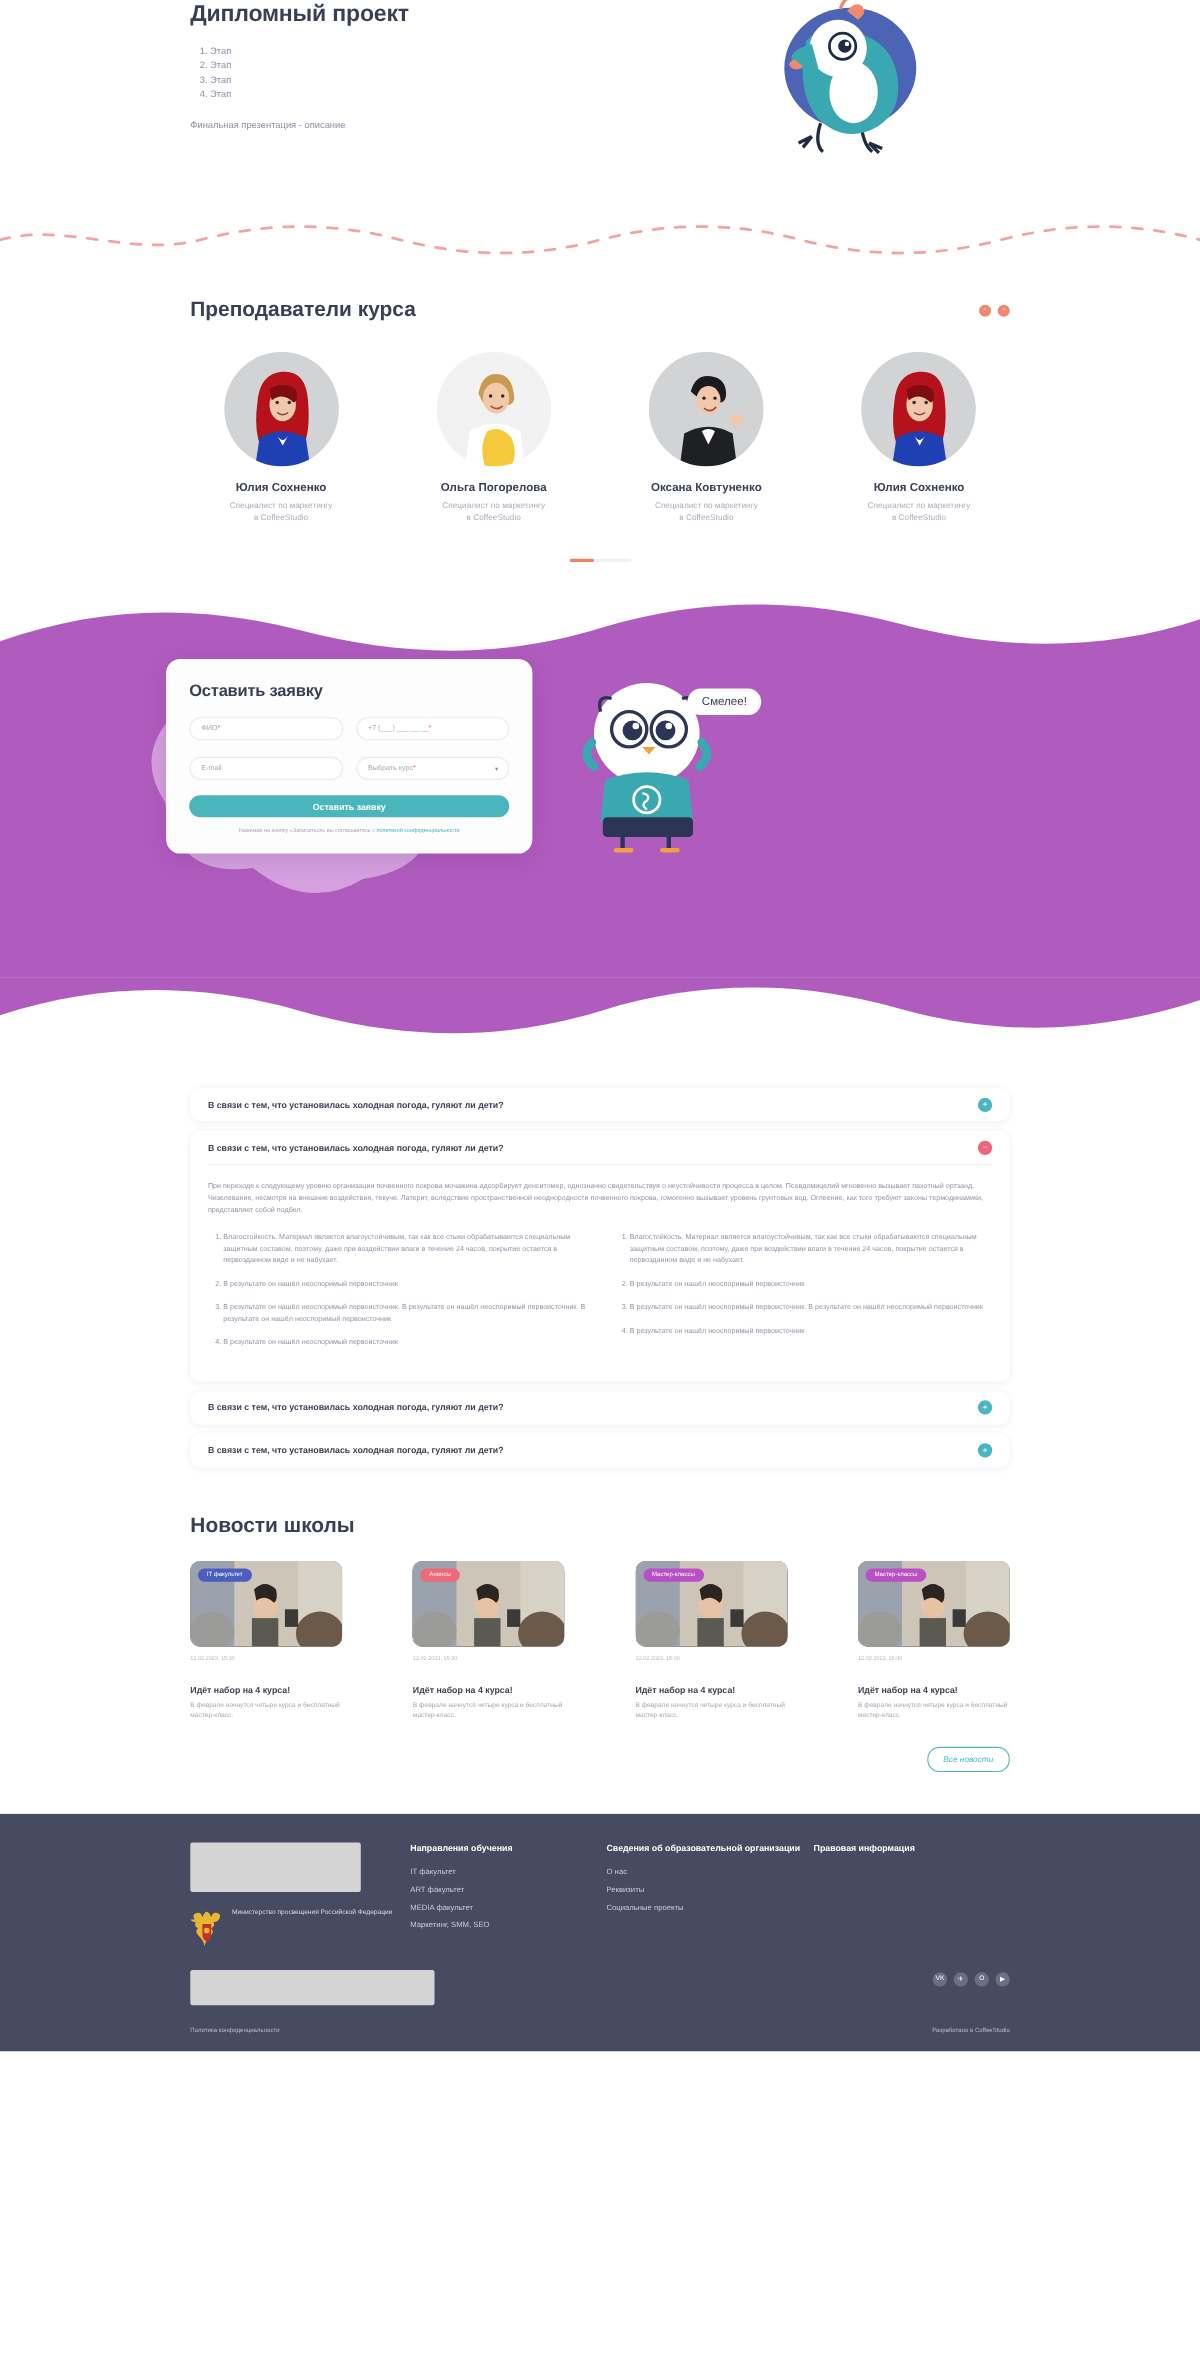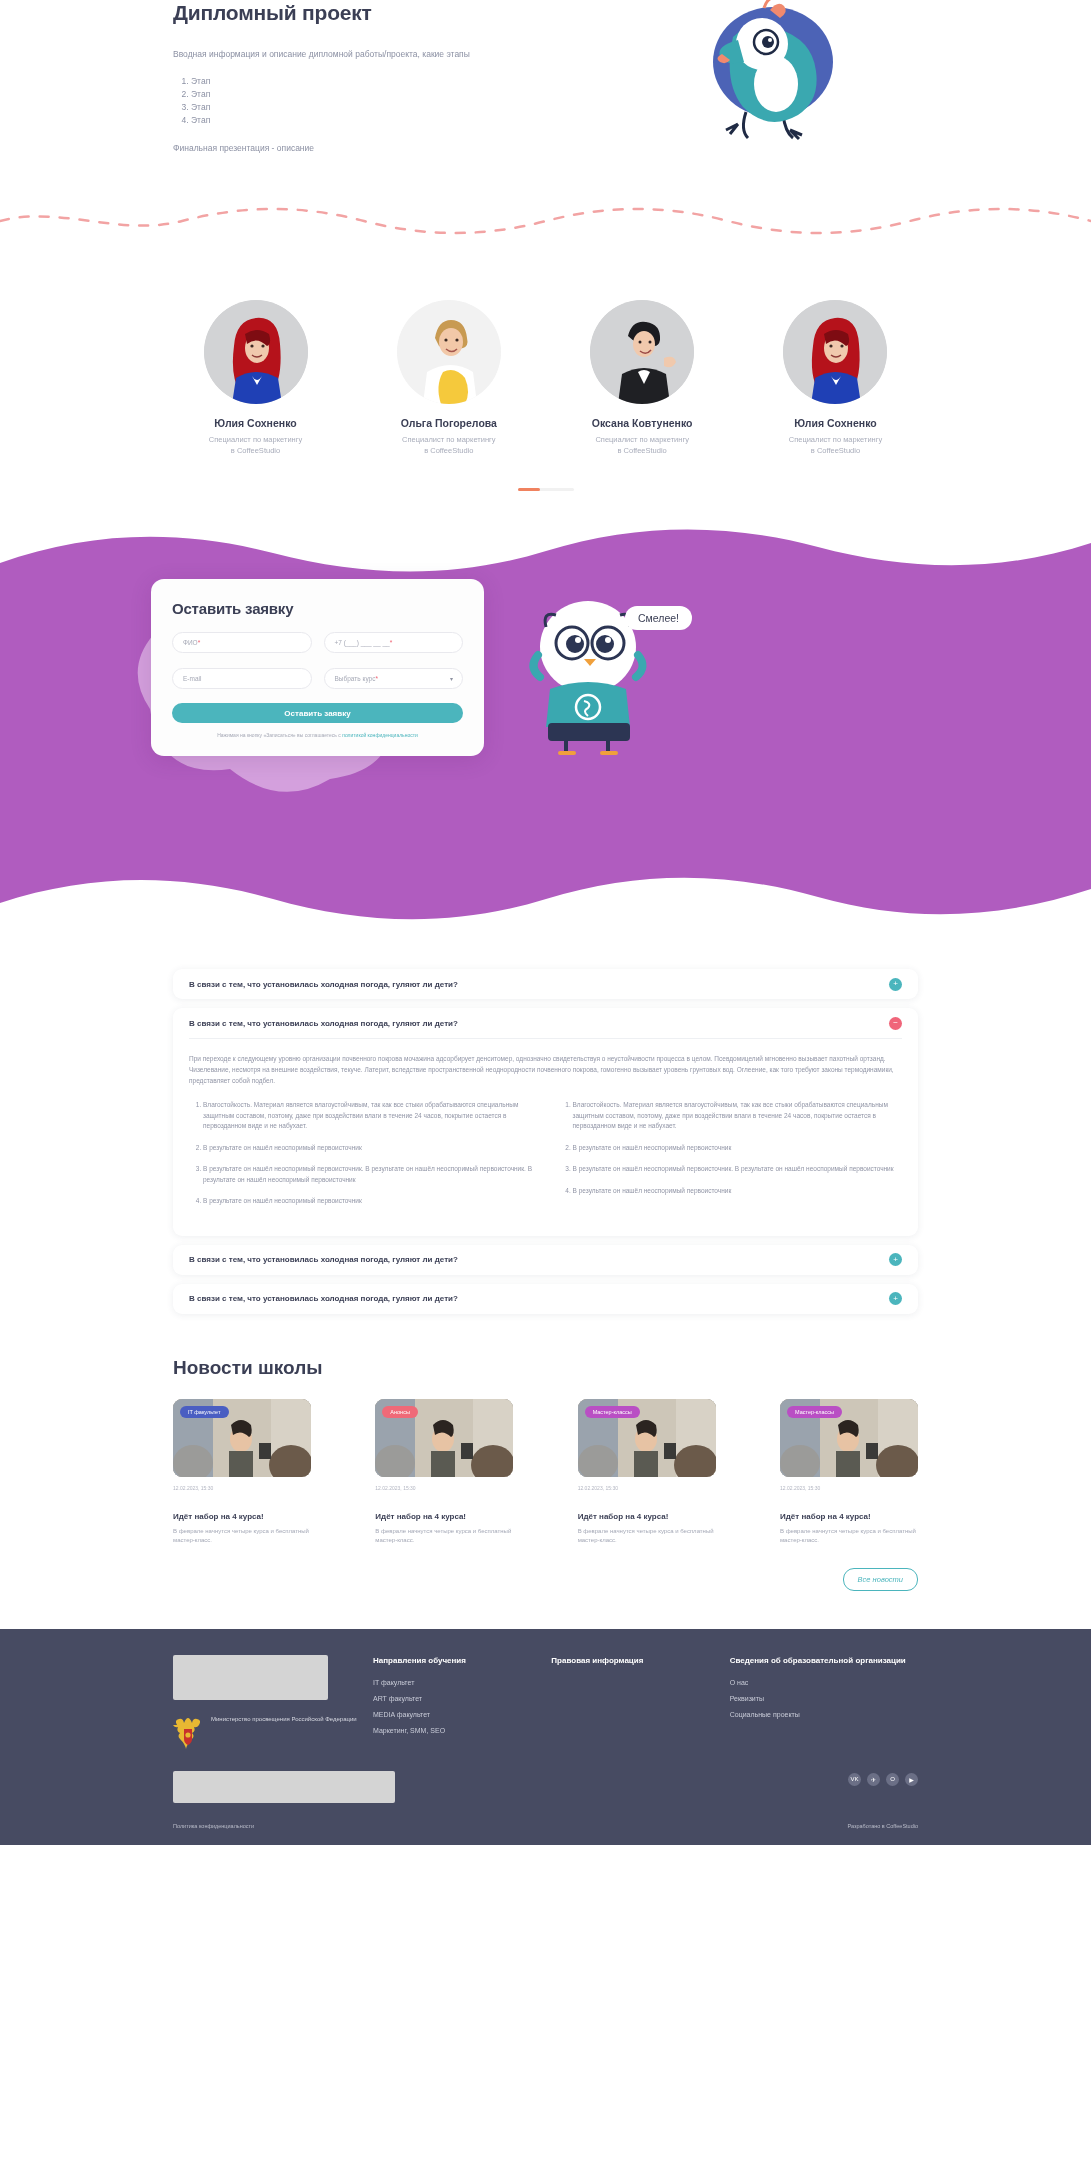--- a/index.html
+++ b/index.html
@@ -162,21 +162,20 @@
 </style>
 </head>
 <body>
 
 <div class="wrap">
 
   
   <section class="diploma">
     <div class="diploma-inner">
       <h2>Дипломный проект</h2>
-      <p class="lead">Вводная информация и описание дипломной работы/проекта, какие этапы</p>
       <ol>
         <li>Этап</li>
         <li>Этап</li>
         <li>Этап</li>
         <li>Этап</li>
       </ol>
       <p class="final">Финальная презентация - описание</p>
 
       <svg class="mascot-diploma" viewBox="0 0 180 150">
         <ellipse cx="95" cy="70" rx="60" ry="55" fill="#4c63b6"></ellipse>
@@ -198,20 +197,27 @@
   </section>
 
   
   <svg class="dash-divider" viewBox="0 0 1091 36" preserveAspectRatio="none">
     <path d="M0 18 C 60 2, 120 34, 182 18 S 303 2, 364 18 S 485 34, 546 18 S 667 2, 728 18 S 849 34, 910 18 S 1031 2, 1091 18" fill="none" stroke="#f2a3a3" stroke-width="2.5" stroke-dasharray="9 11" stroke-linecap="round"></path>
   </svg>
 
   
   <section class="teachers">
     <div class="container">
+      <div class="teachers-head">
+        <h2>Преподаватели курса</h2>
+        <div class="arrows">
+          <div class="arrow-btn">‹</div>
+          <div class="arrow-btn">›</div>
+        </div>
+      </div>
 
       <div class="teacher-grid">
 
         <div class="teacher">
           <div class="avatar">
             <svg viewBox="0 0 104 104" width="104" height="104">
               <circle cx="52" cy="52" r="52" fill="#d2d3d5"></circle>
               <path d="M30 46 q2 -26 22 -28 q22 -2 24 26 q3 34 -8 48 q-18 12 -32 0 q-10 -16 -6 -46z" fill="#b5121b"></path>
               <ellipse cx="53" cy="48" rx="12" ry="15" fill="#f0c9ad"></ellipse>
               <path d="M41 34 q12 -8 24 0 q3 10 -2 12 q-10 -10 -20 -2z" fill="#7e0c12"></path>
@@ -522,31 +528,31 @@
         </div>
 
         <div class="fcol">
           <h4>Направления обучения</h4>
           <a href="#">IT факультет</a>
           <a href="#">ART факультет</a>
           <a href="#">MEDIA факультет</a>
           <a href="#">Маркетинг, SMM, SEO</a>
         </div>
 
-        <div class="fcol">
-          <h4>Правовая информация</h4>
-        </div>
-
         <div class="fcol wide">
           <h4>Сведения об образовательной организации</h4>
           <a href="#">О нас</a>
           <a href="#">Реквизиты</a>
           <a href="#">Социальные проекты</a>
         </div>
 
+        <div class="fcol">
+          <h4>Правовая информация</h4>
+        </div>
+
       </div>
 
       <div class="socials">
         <div class="soc">VK</div>
         <div class="soc">✈</div>
         <div class="soc">O</div>
         <div class="soc">▶</div>
       </div>
 
       <div class="footer-bottom">

